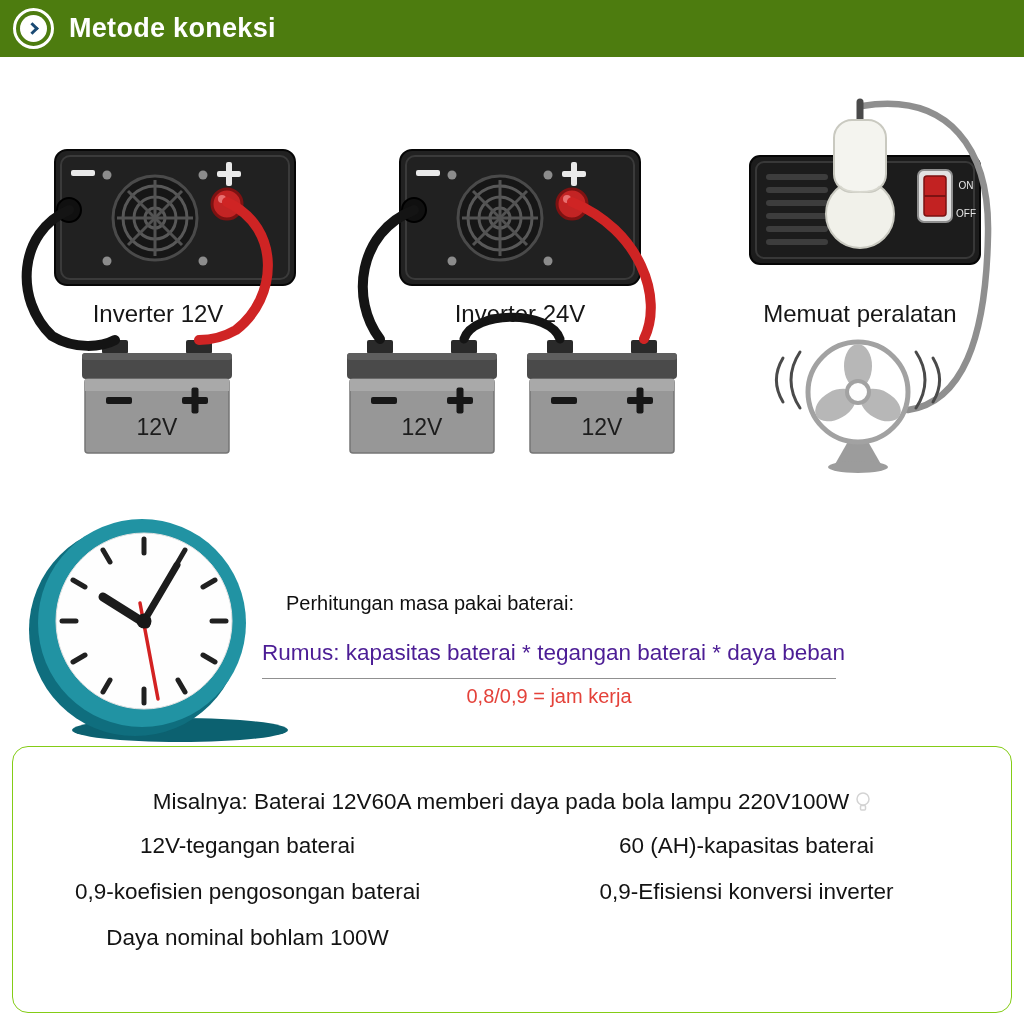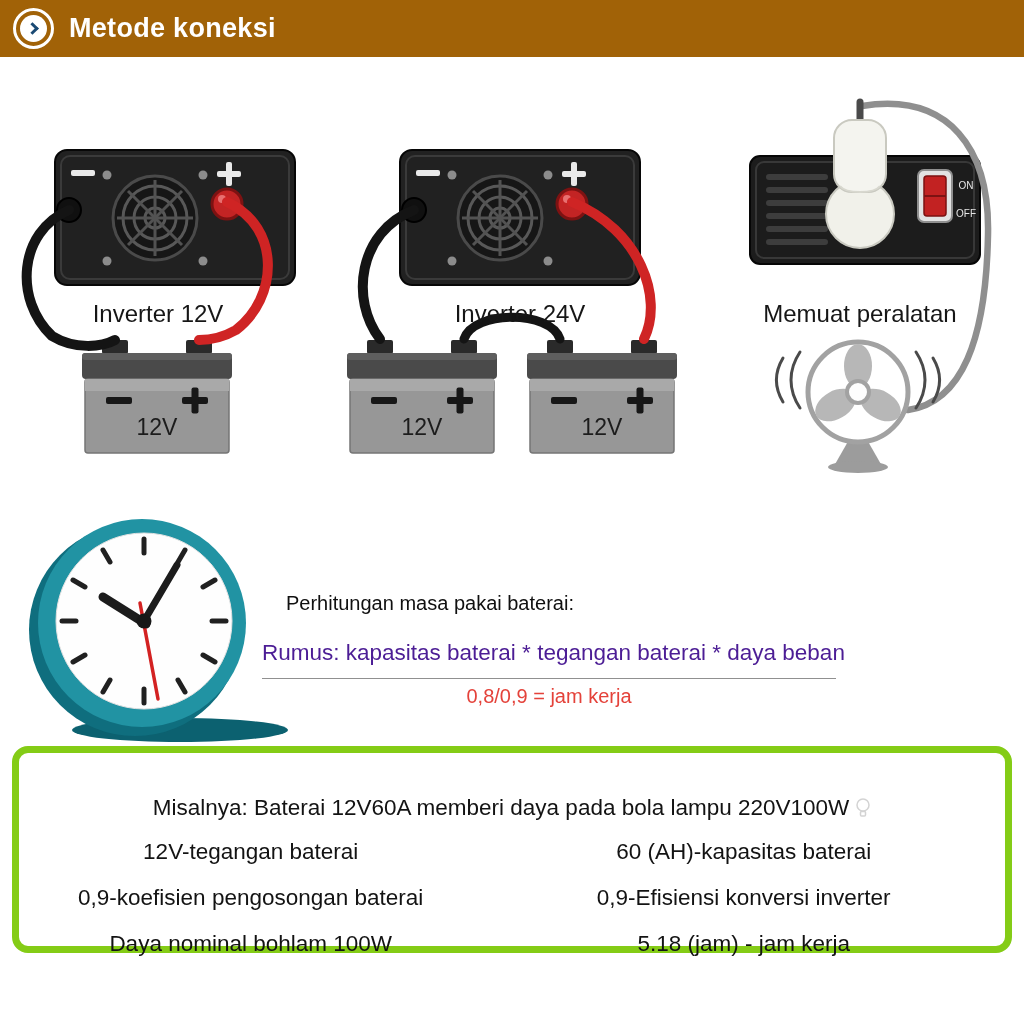--- a/index.html
+++ b/index.html
@@ -1,21 +1,21 @@
 <!DOCTYPE html>
 <html><head>
 <meta charset="utf-8">
 <style>
   * { margin:0; padding:0; box-sizing:border-box; }
   html,body { background:#ffffff; }
   body { width:1024px; height:1024px; font-family:"Liberation Sans","DejaVu Sans",sans-serif; }
   .page { position:relative; width:1024px; height:1024px; background:#ffffff; overflow:hidden; }
 
   
-  .topbar { position:absolute; left:0; top:0; width:1024px; height:57px; background:#a16207;
+  .topbar { position:absolute; left:0; top:0; width:1024px; height:57px; background:#4d7c0f;
             display:flex; align-items:center; padding:0 13px; }
   .badge { width:41px; height:41px; border-radius:50%; border:3px solid #ffffff; flex:0 0 auto;
            display:flex; align-items:center; justify-content:center; }
   .badge-inner { width:27px; height:27px; background:#ffffff; border-radius:50%;
                  display:flex; align-items:center; justify-content:center; }
   .chev { width:9px; height:9px; border-top:3px solid #1a4a74; border-right:3px solid #1a4a74;
           transform:rotate(45deg); margin-left:-3px; }
   .title { color:#ffffff; font-size:27px; font-weight:bold; margin-left:15px; letter-spacing:.3px; }
 
   
@@ -24,22 +24,22 @@
   svg text { font-family:"Liberation Sans","DejaVu Sans",sans-serif; }
 
   
   .calc-heading { position:absolute; left:286px; top:592px; font-size:20px; color:#101010; white-space:nowrap; }
   .calc-rumus   { position:absolute; left:262px; top:640px; font-size:22.5px; color:#4c1d95; white-space:nowrap; }
   .calc-divider { position:absolute; left:262px; top:678px; width:574px; height:1px; background:#909090; }
   .calc-rumus2  { position:absolute; left:262px; top:685px; width:574px; text-align:center;
                   font-size:20px; color:#e4423a; }
 
   
-  .example-box { position:absolute; left:12px; top:746px; width:1000px; height:207px;
-                 border:7px solid #84cc16; border-radius:16px; background:#ffffff; }
+  .example-box { position:absolute; left:12px; top:746px; width:1000px; height:267px;
+                 border:1px solid #84cc16; border-radius:16px; background:#ffffff; }
   .example-intro { margin-top:42px; text-align:center; font-size:22.5px; color:#131313; }
   .bulb { vertical-align:-4px; margin-left:6px; opacity:.55; }
   .example-formula { margin-top:24px; text-align:center; font-size:30px; color:#e6281d; white-space:nowrap; }
   .notes { margin-top:18px; display:grid; grid-template-columns:47% 53%; row-gap:20px; }
   .notes div { text-align:center; font-size:22.5px; color:#131313; white-space:nowrap; }
 </style>
 </head>
 <body>
 
 <div class="page">
@@ -194,17 +194,16 @@
           <circle cx="8" cy="8" r="6" fill="none" stroke="#b0b0b0" stroke-width="1.5"></circle>
           <rect x="5.5" y="14.5" width="5" height="4.5" rx="1" fill="none" stroke="#b0b0b0" stroke-width="1.5"></rect>
         </svg>
     </p>
     <div class="notes">
       <div>12V-tegangan baterai</div>
       <div>60 (AH)-kapasitas baterai</div>
       <div>0,9-koefisien pengosongan baterai</div>
       <div>0,9-Efisiensi konversi inverter</div>
       <div>Daya nominal bohlam 100W</div>
-      <div>5.18 (jam) - jam kerja</div>
     </div>
   </div>
 
 </div>
 
 </body></html>

